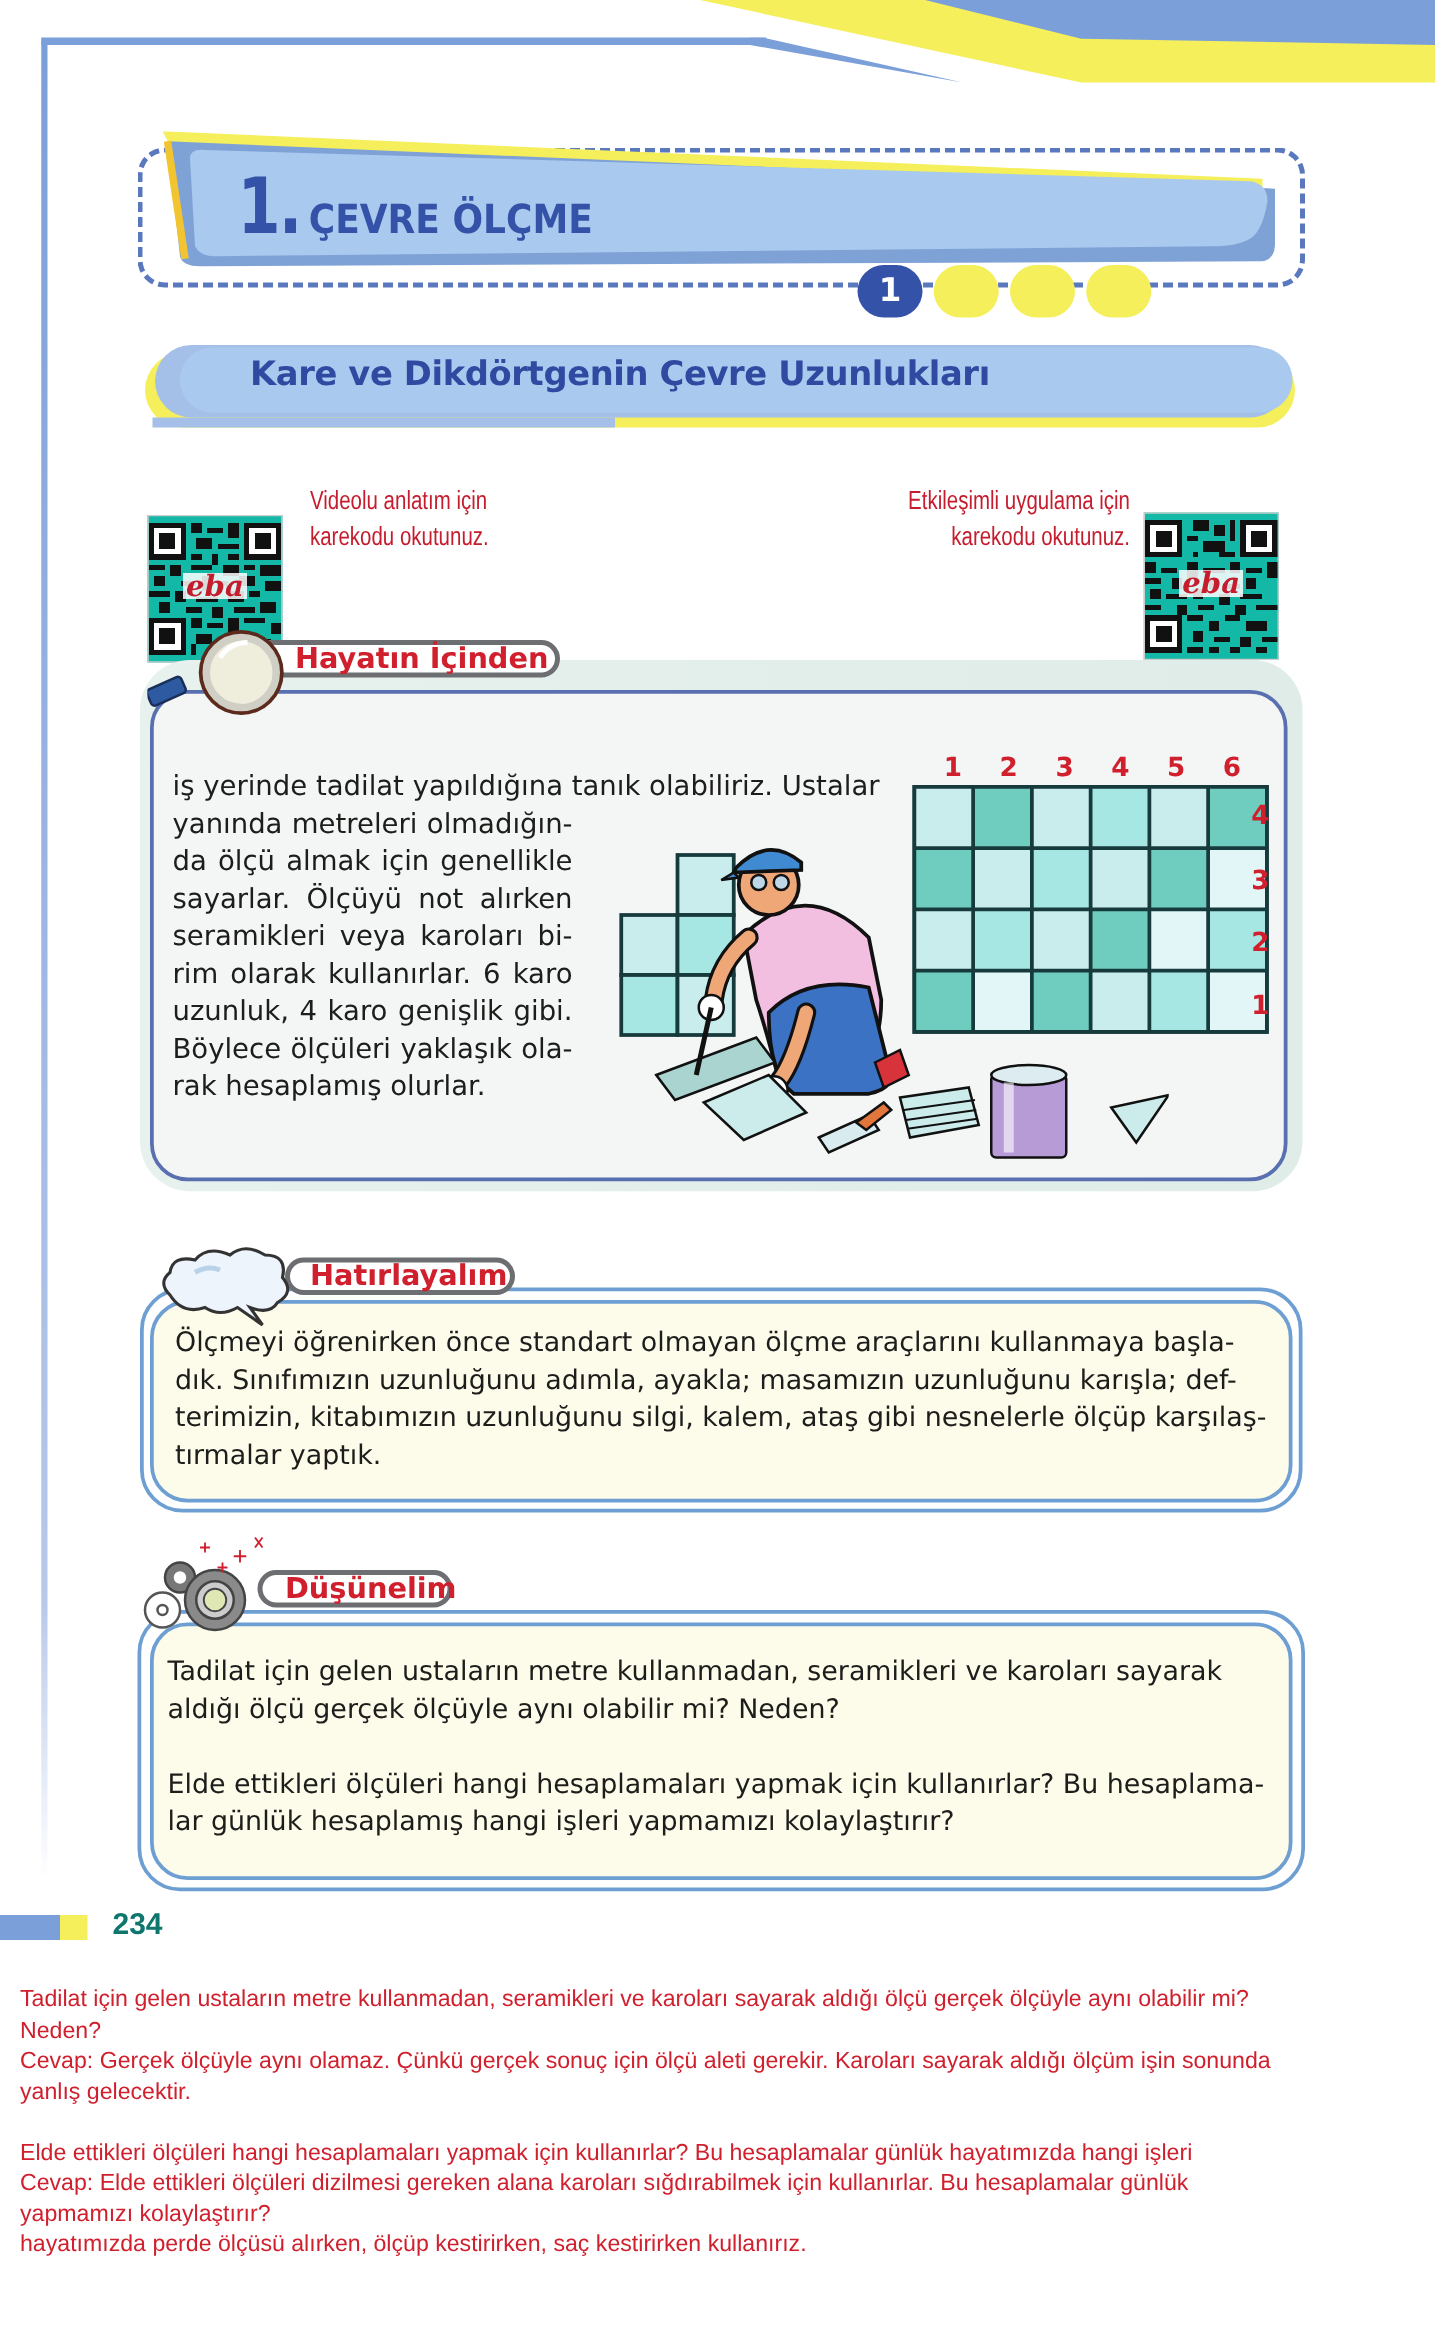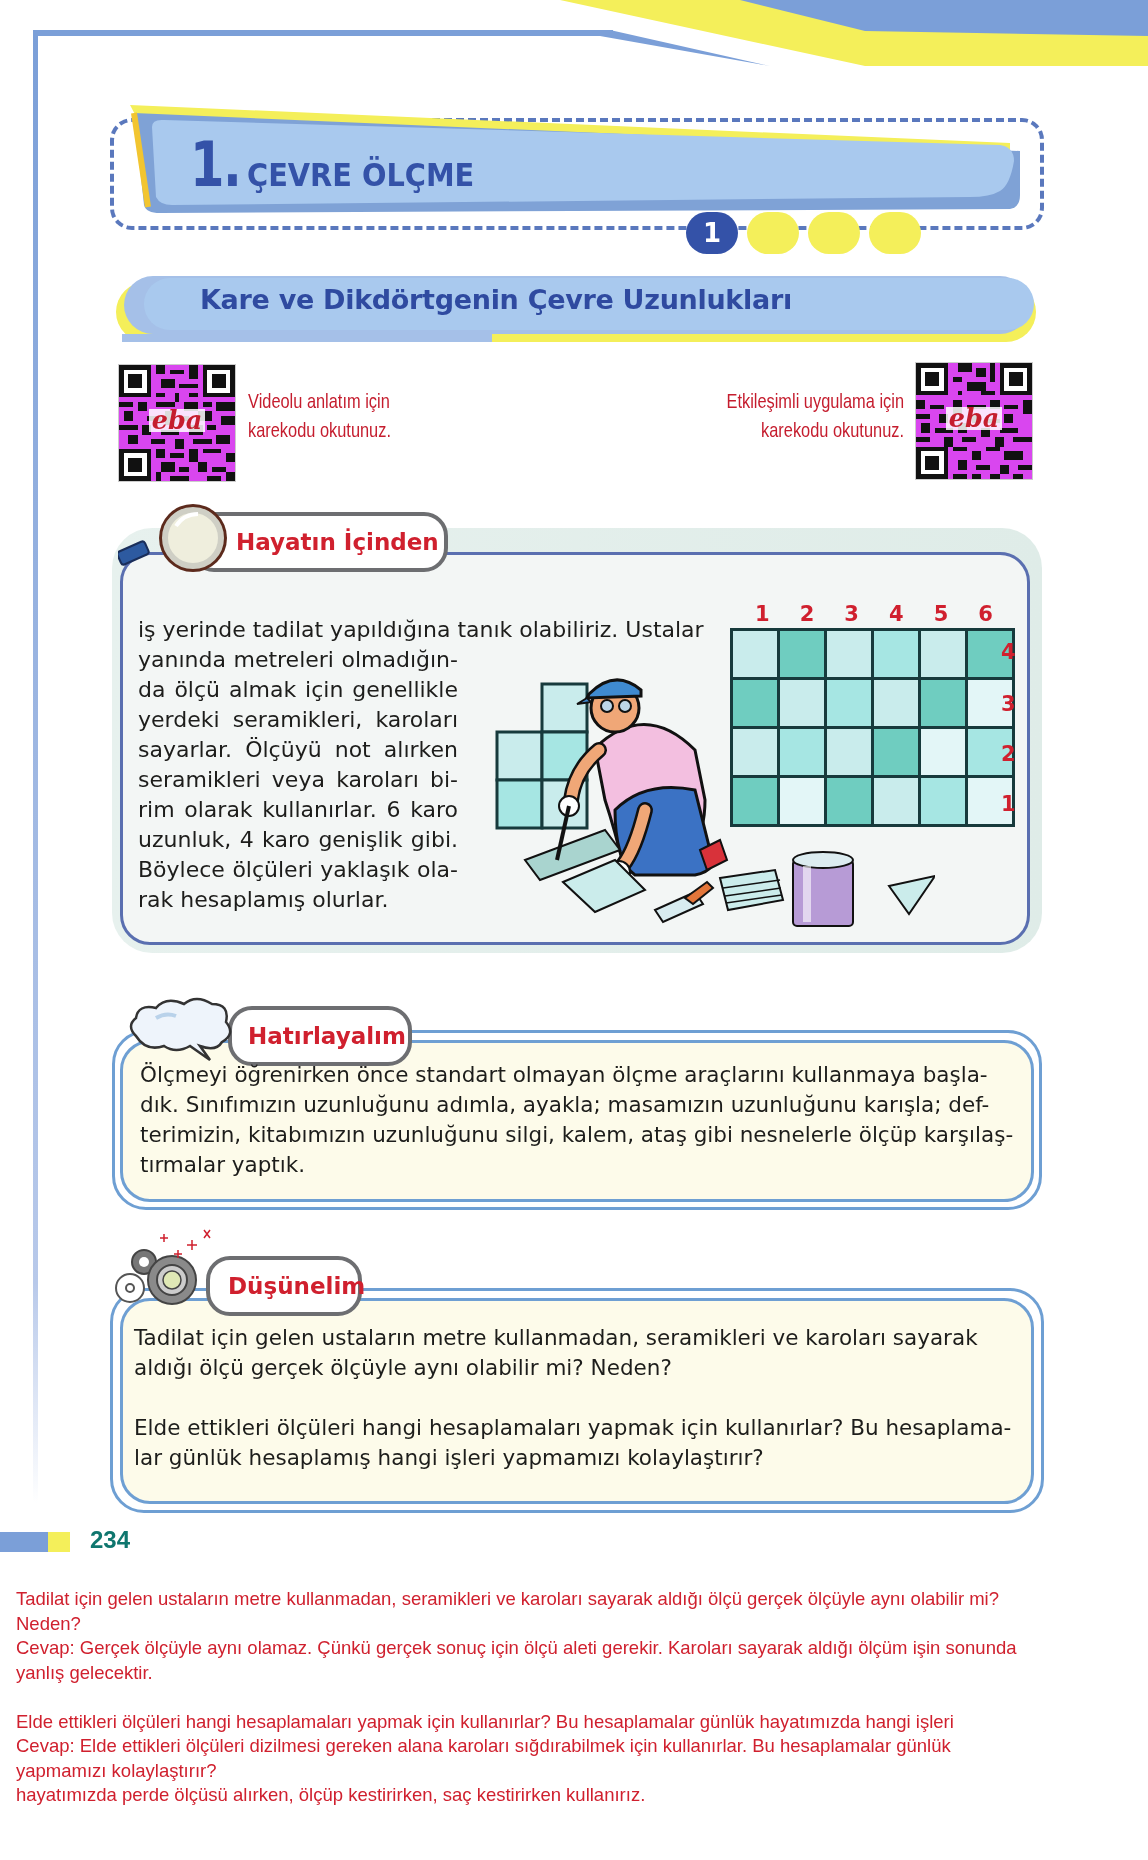--- a/index.html
+++ b/index.html
@@ -28,30 +28,30 @@
 
   
   .sub-wrap { position: absolute; left: 116px; top: 276px; width: 920px; height: 70px; }
   .sub-yellow { position: absolute; left: 0; top: 6px; width: 920px; height: 60px; background: #f4ef5a; border-radius: 34px; }
   .sub-shadow { position: absolute; left: 8px; top: 0; width: 905px; height: 58px; background: #a5c0e8; border-radius: 30px; }
   .sub-stripe { position: absolute; left: 6px; top: 58px; width: 370px; height: 8px; background: #a5c0e8; }
   .sub-bar { position: absolute; left: 28px; top: 2px; width: 890px; height: 52px; background: #a9c9ee; border-radius: 30px; }
   .sub-title { position: absolute; left: 200px; top: 284px; font-size: 27px; font-weight: bold; color: #2f4aa0; letter-spacing: -0.3px; }
 
   
-  .qr { position: absolute; width: 118px; height: 118px; background: #d946ef; border: 1px solid #ccc; }
+  .qr { position: absolute; width: 108px; height: 118px; background: #14b8a6; border: 1px solid #ccc; margin-top: 48px; }
   .qr svg { width: 100%; height: 100%; }
   .qr-label { position: absolute; font-family: "Liberation Sans", sans-serif; font-size: 21px; color: #c51d2e; line-height: 29px; transform: scaleX(0.78); }
   .qr-label.left { transform-origin: left top; }
   .qr-label.right { transform-origin: right top; text-align: right; }
 
   
   .box-outer { position: absolute; border-radius: 34px; }
   .box-inner { position: absolute; border-radius: 30px; }
-  .tab { position: absolute; height: 60px; border: 4px solid #6d6e71; border-radius: 24px; background: #fff; display: flex; align-items: center; color: #d0202e; font-weight: bold; font-size: 23px; }
+  .tab { position: absolute; height: 30px; border: 4px solid #6d6e71; border-radius: 24px; background: #fff; display: flex; align-items: center; color: #d0202e; font-weight: bold; font-size: 23px; }
 
   .life-text { position: absolute; left: 138px; top: 585px; width: 470px; font-size: 22px; line-height: 30px; color: #1d1d1b; }
   .life-text .full { white-space: nowrap; }
   .life-text .narrow { width: 320px; text-align: justify; text-align-last: justify; display: block; }
   .life-text .narrow.last { text-align-last: left; }
 
   .grid { position: absolute; left: 730px; top: 628px; display: grid; grid-template-columns: repeat(6, 44px); grid-template-rows: repeat(4, 46px); gap: 3px; background: #173a3c; border: 3px solid #173a3c; }
   .tile { position: relative; overflow: hidden; }
   .tile::after { content: ""; position: absolute; left: -20px; top: 0; width: 14px; height: 140%; background: rgba(255,255,255,0.35); transform: rotate(35deg); transform-origin: top left; }
   .t-D { background: #6fcdc0; }
@@ -167,21 +167,20 @@
   <circle cx="75" cy="36" r="28" fill="#efeedd"></circle>
   <circle cx="75" cy="36" r="28" fill="none" stroke="#cfcfc5" stroke-width="6"></circle>
   <path d="M58 24 Q66 12 80 12" stroke="#fff" stroke-width="4" fill="none"></path>
 </svg>
 
 <div class="life-text">
   <br>
   <span class="full">iş yerinde tadilat yapıldığına tanık olabiliriz. Ustalar</span>
   <span class="narrow">yanında metreleri olmadığın-</span>
   <span class="narrow">da ölçü almak için genellikle</span>
-  <span class="narrow">yerdeki seramikleri, karoları</span>
   <span class="narrow">sayarlar. Ölçüyü not alırken</span>
   <span class="narrow">seramikleri veya karoları bi-</span>
   <span class="narrow">rim olarak kullanırlar. 6 karo</span>
   <span class="narrow">uzunluk, 4 karo genişlik gibi.</span>
   <span class="narrow">Böylece ölçüleri yaklaşık ola-</span>
   <span class="narrow last">rak hesaplamış olurlar.</span>
 </div>
 
 <svg class="abs" style="left:495px;top:660px;width:440px;height:280px" viewBox="0 0 440 280">
 

